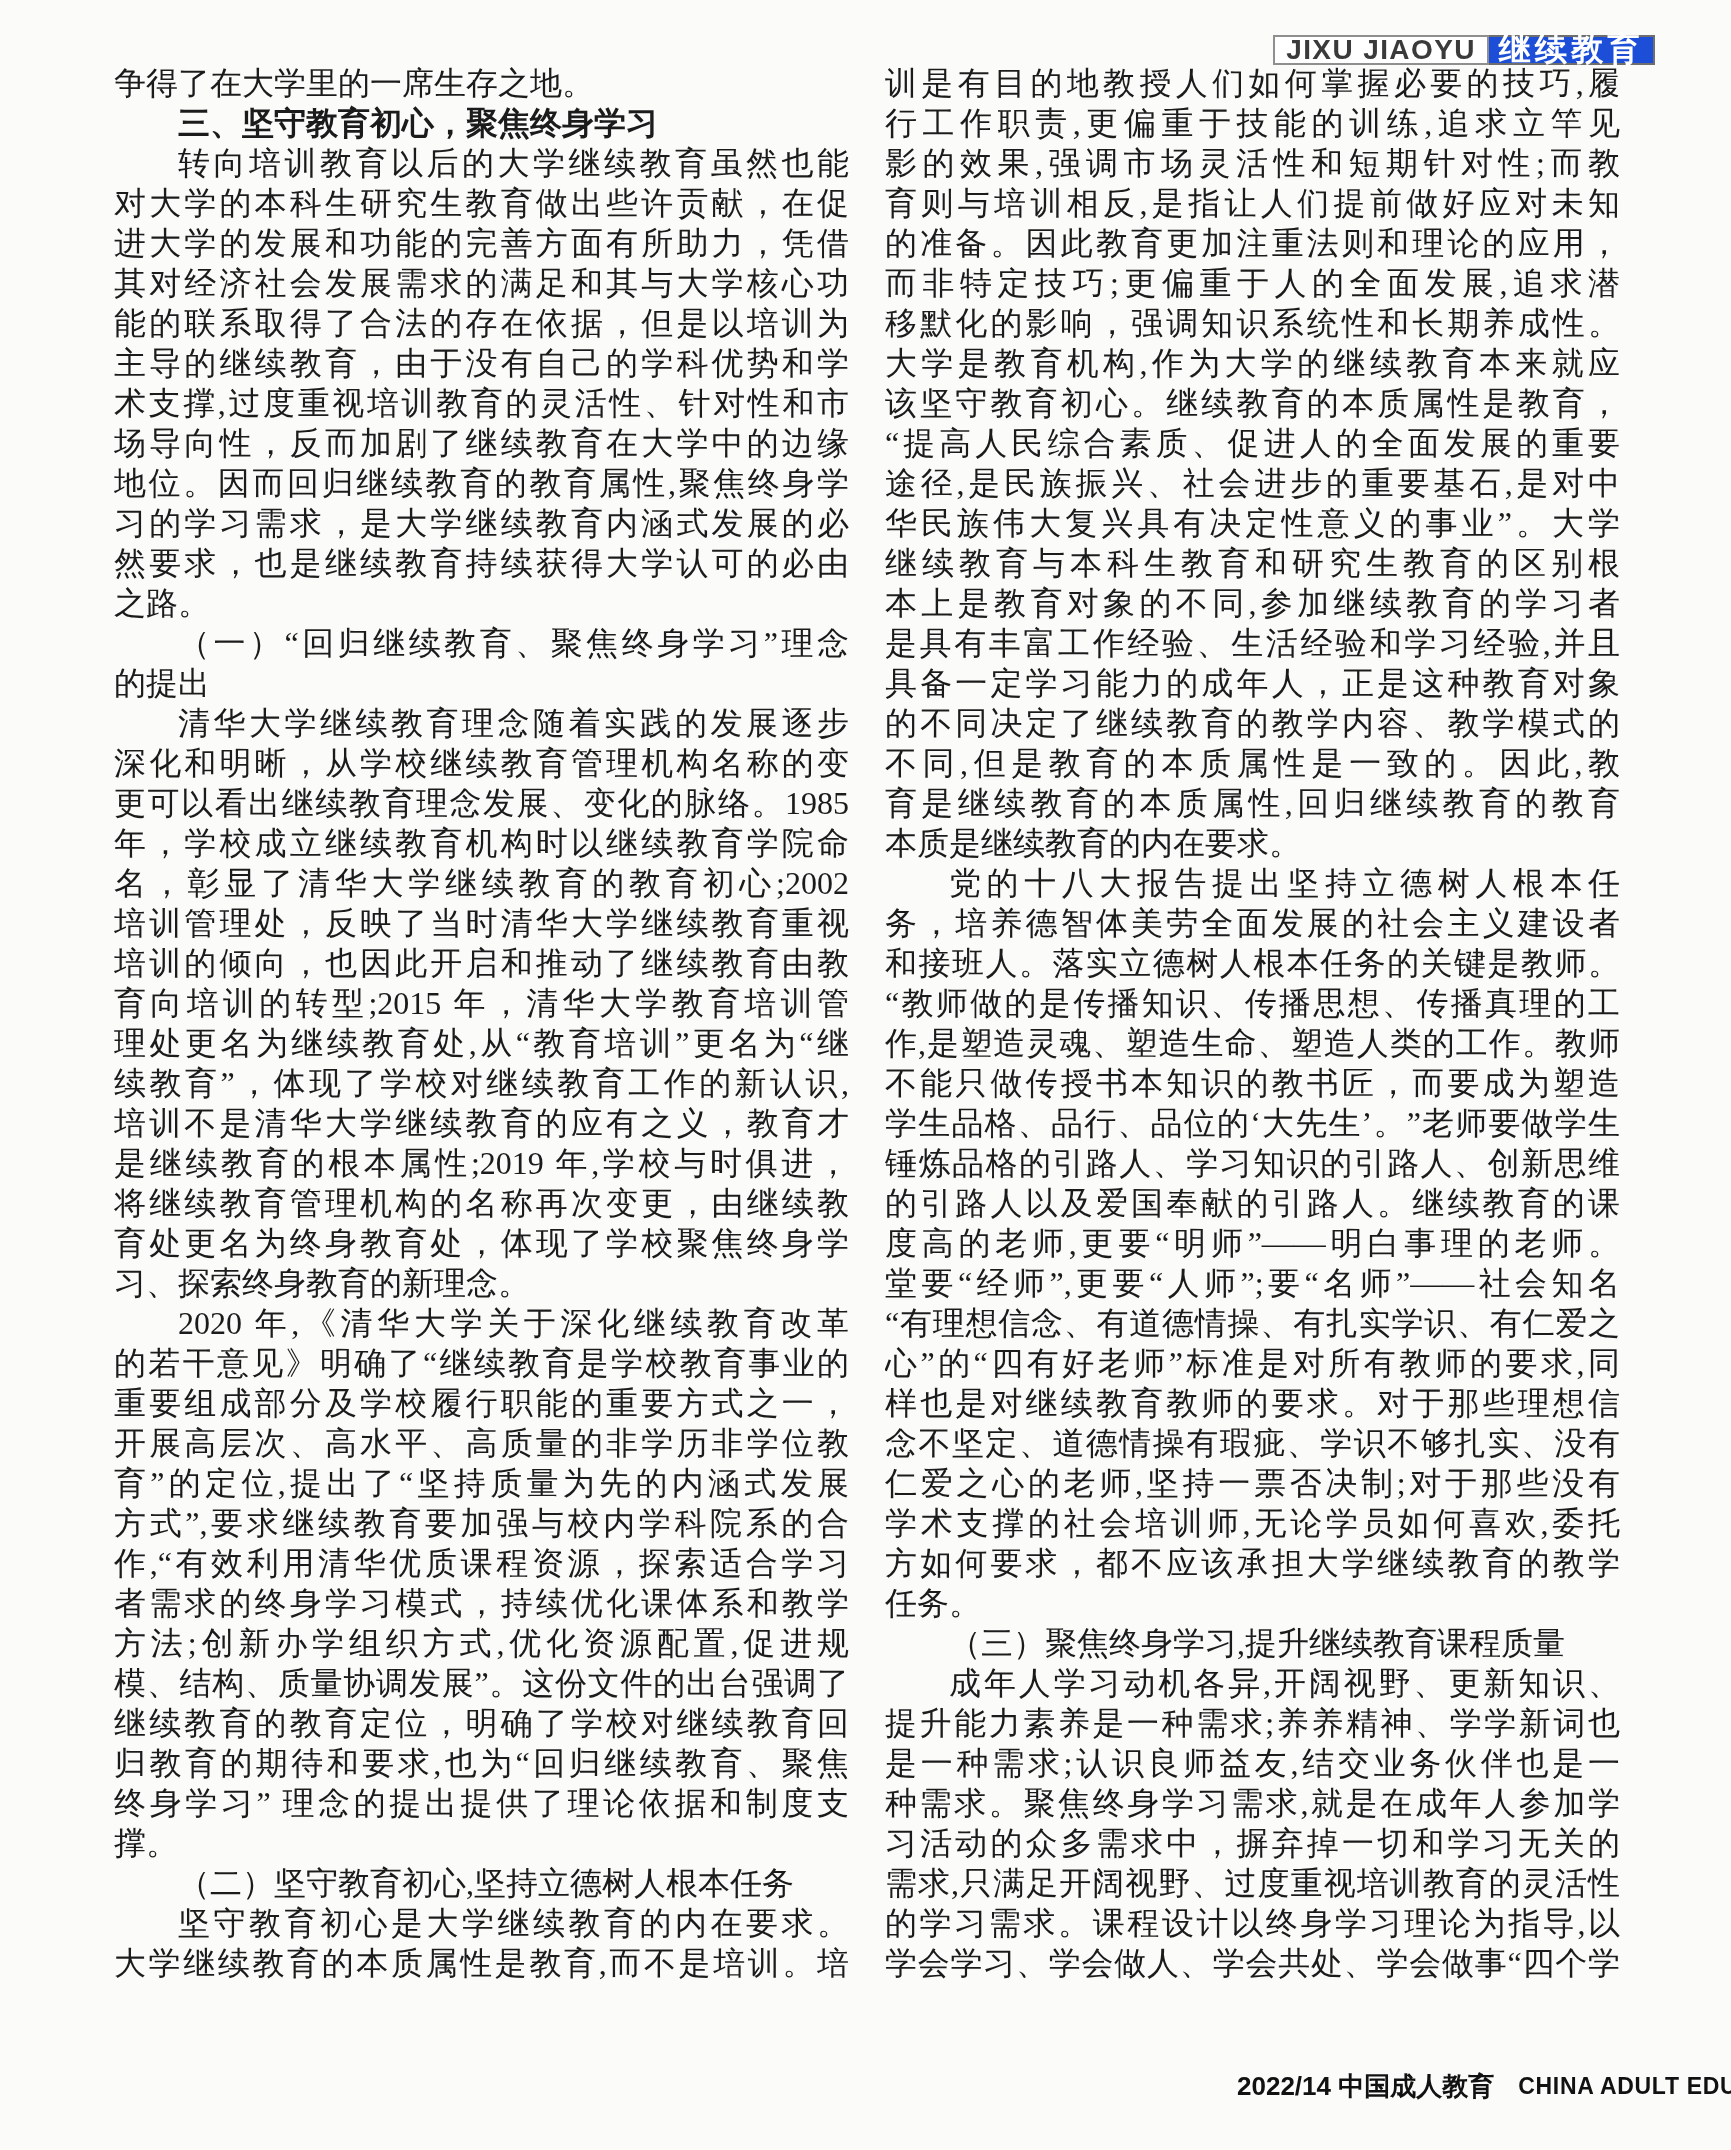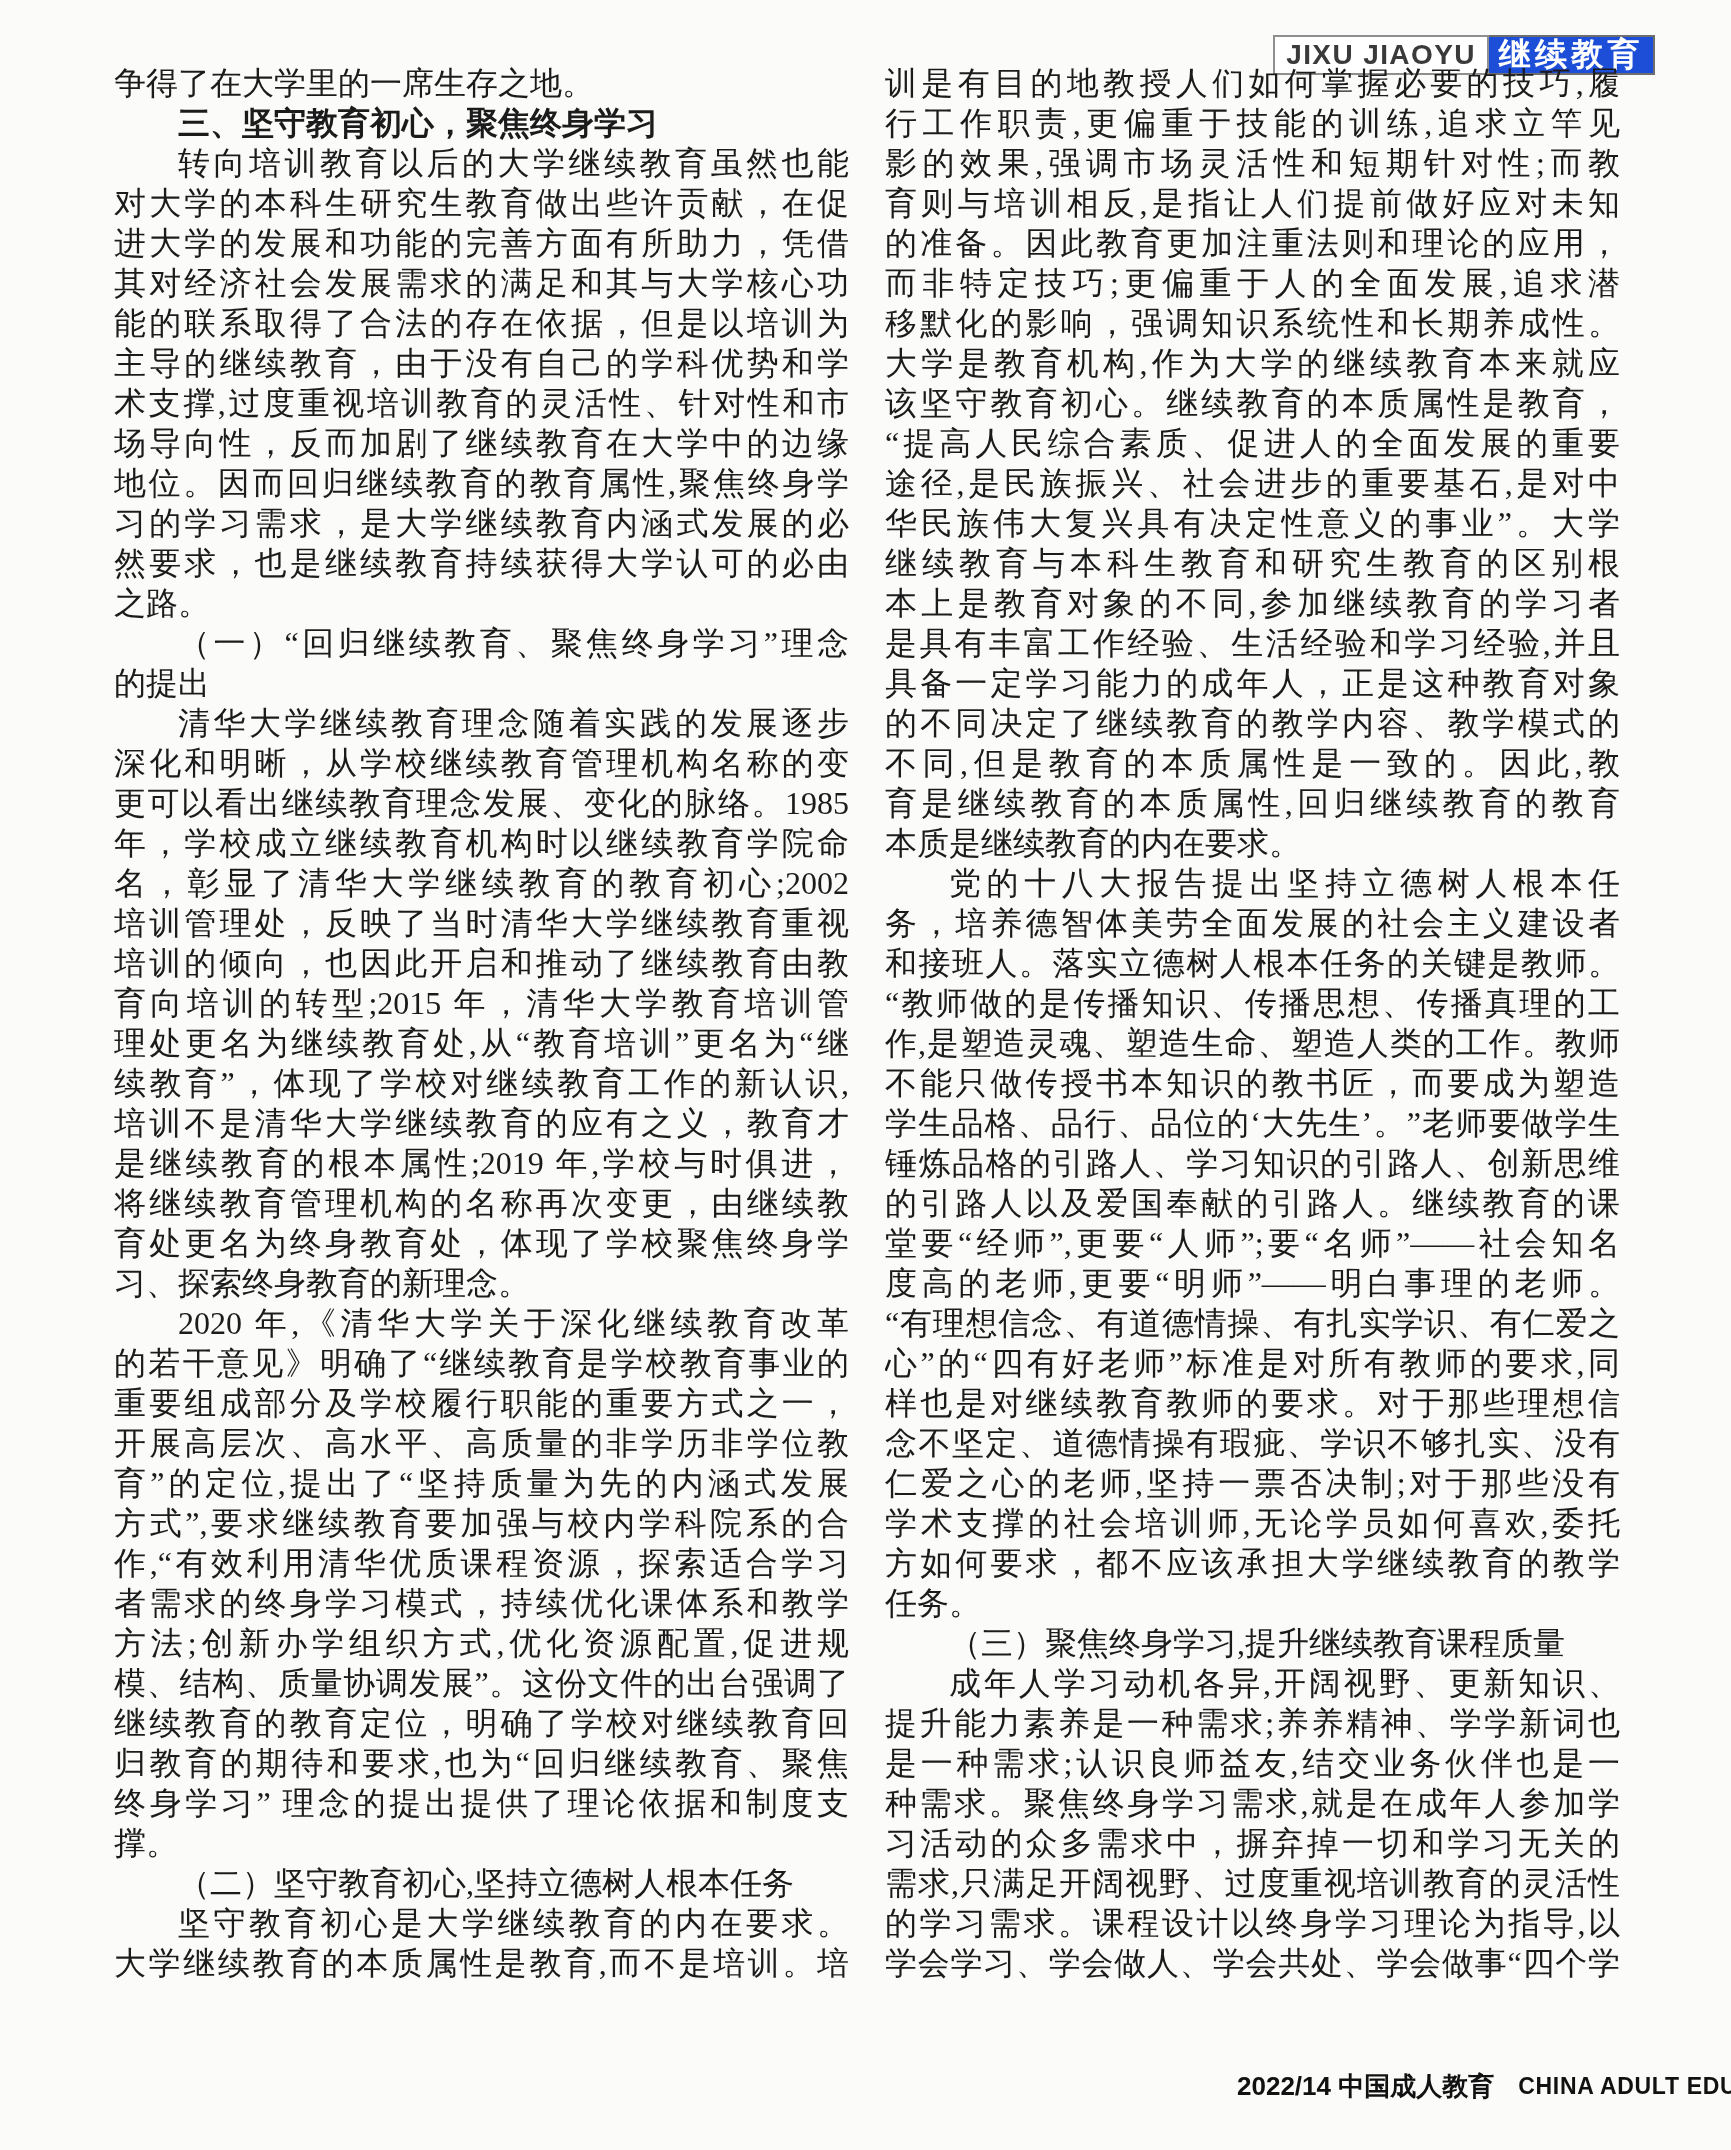--- a/index.html
+++ b/index.html
@@ -7,21 +7,21 @@
     position:relative;
     width:1732px;height:2151px;
     background:#fbfbfa;
     overflow:hidden;
     font-family:"Liberation Serif","DejaVu Serif",serif;
     color:#1b1b1b;
   }
   
   .badge{
     position:absolute;left:1237px;top:35px;
-    display:flex;align-items:stretch;height:40px;padding-left:36px;
+    display:flex;align-items:stretch;height:30px;padding-left:36px;
   }
   .badge-roman{
     display:flex;align-items:center;
     background:#ffffff;border:2.1px solid #8f8f8f;
     padding:0 11.2px;
     font-family:"Liberation Sans","DejaVu Sans",sans-serif;
     font-weight:700;font-size:28px;letter-spacing:1.4px;color:#3a3a3a;
     white-space:nowrap;
   }
   .badge-section{
@@ -159,22 +159,22 @@
       <div class="line end">本质是继续教育的内在要求。</div>
       <div class="line indent">党的十八大报告提出坚持立德树人根本任</div>
       <div class="line">务，培养德智体美劳全面发展的社会主义建设者</div>
       <div class="line">和接班人。落实立德树人根本任务的关键是教师。</div>
       <div class="line">“教师做的是传播知识、传播思想、传播真理的工</div>
       <div class="line">作,是塑造灵魂、塑造生命、塑造人类的工作。教师</div>
       <div class="line">不能只做传授书本知识的教书匠，而要成为塑造</div>
       <div class="line">学生品格、品行、品位的‘大先生’。”老师要做学生</div>
       <div class="line">锤炼品格的引路人、学习知识的引路人、创新思维</div>
       <div class="line">的引路人以及爱国奉献的引路人。继续教育的课</div>
+      <div class="line">度高的老师,更要“明师”——明白事理的老师。</div>
       <div class="line">堂要“经师”,更要“人师”;要“名师”——社会知名</div>
-      <div class="line">度高的老师,更要“明师”——明白事理的老师。</div>
       <div class="line">“有理想信念、有道德情操、有扎实学识、有仁爱之</div>
       <div class="line">心”的“四有好老师”标准是对所有教师的要求,同</div>
       <div class="line">样也是对继续教育教师的要求。对于那些理想信</div>
       <div class="line">念不坚定、道德情操有瑕疵、学识不够扎实、没有</div>
       <div class="line">仁爱之心的老师,坚持一票否决制;对于那些没有</div>
       <div class="line">学术支撑的社会培训师,无论学员如何喜欢,委托</div>
       <div class="line">方如何要求，都不应该承担大学继续教育的教学</div>
       <div class="line end">任务。</div>
       <div class="line kai indent end">（三）聚焦终身学习,提升继续教育课程质量</div>
       <div class="line indent">成年人学习动机各异,开阔视野、更新知识、</div>

